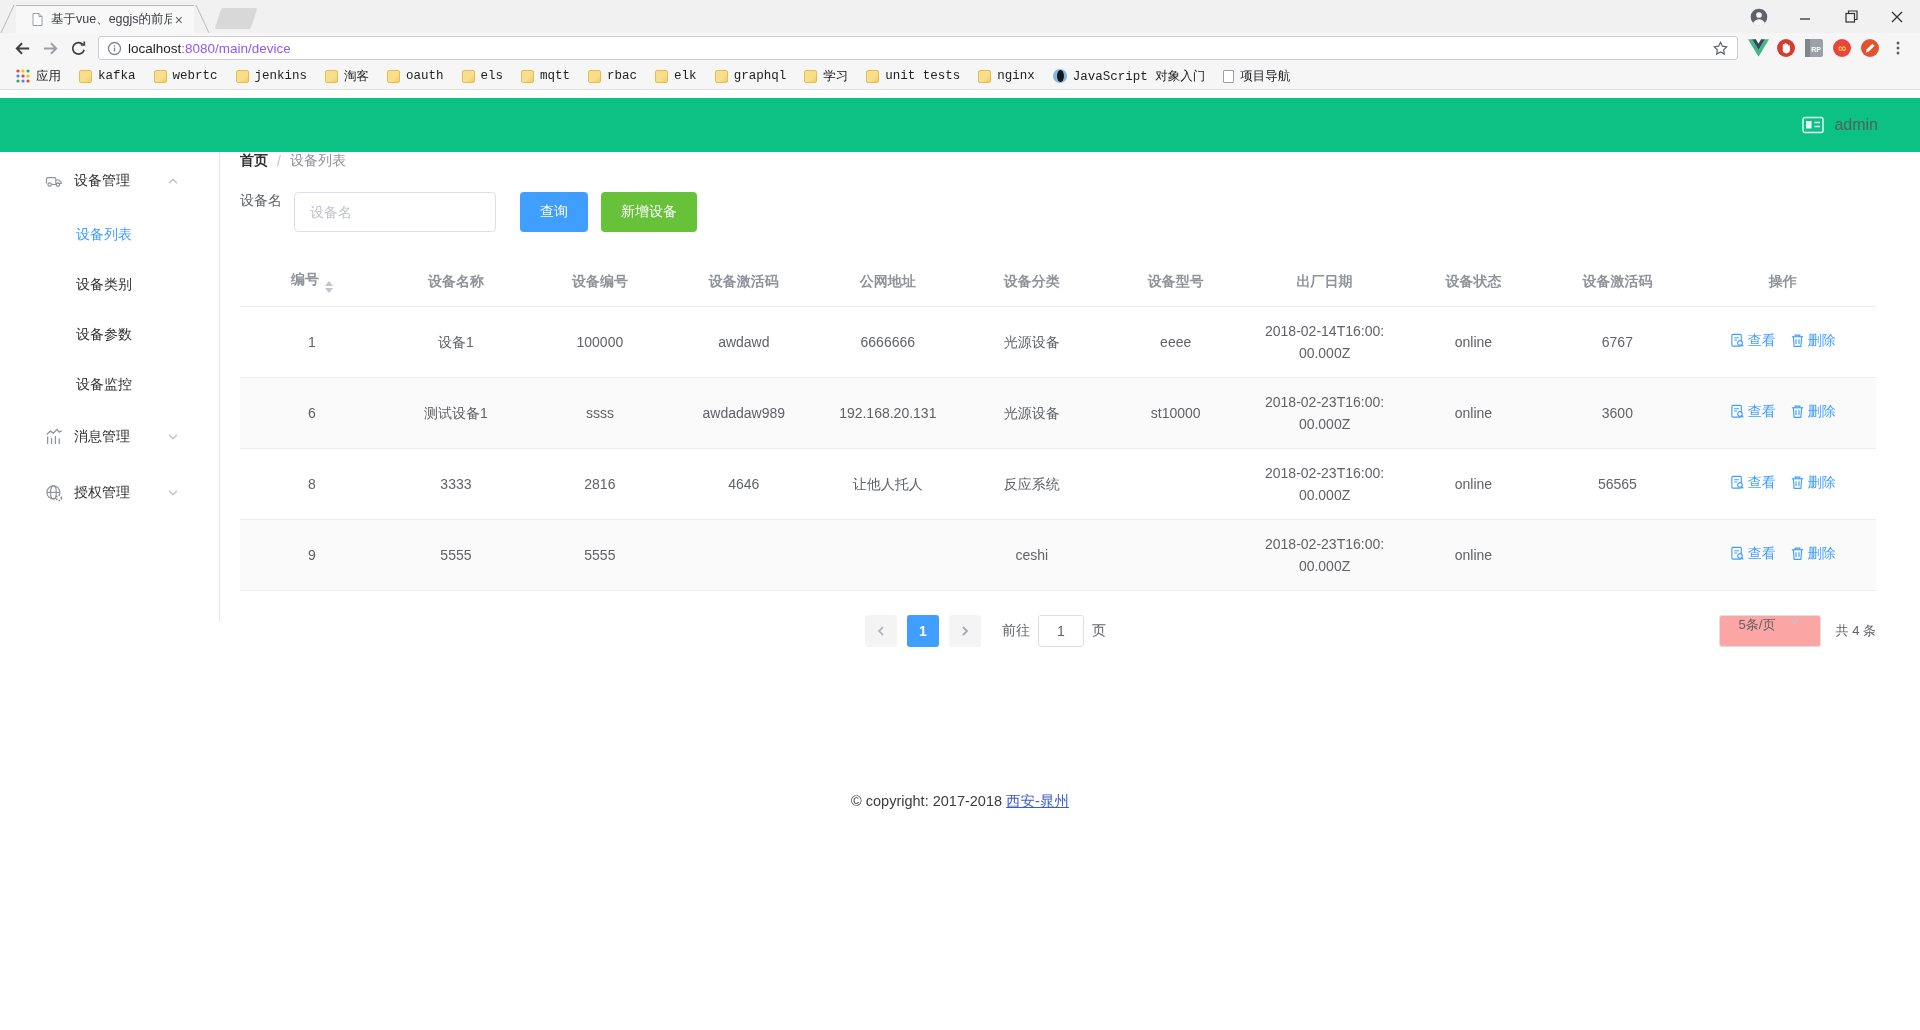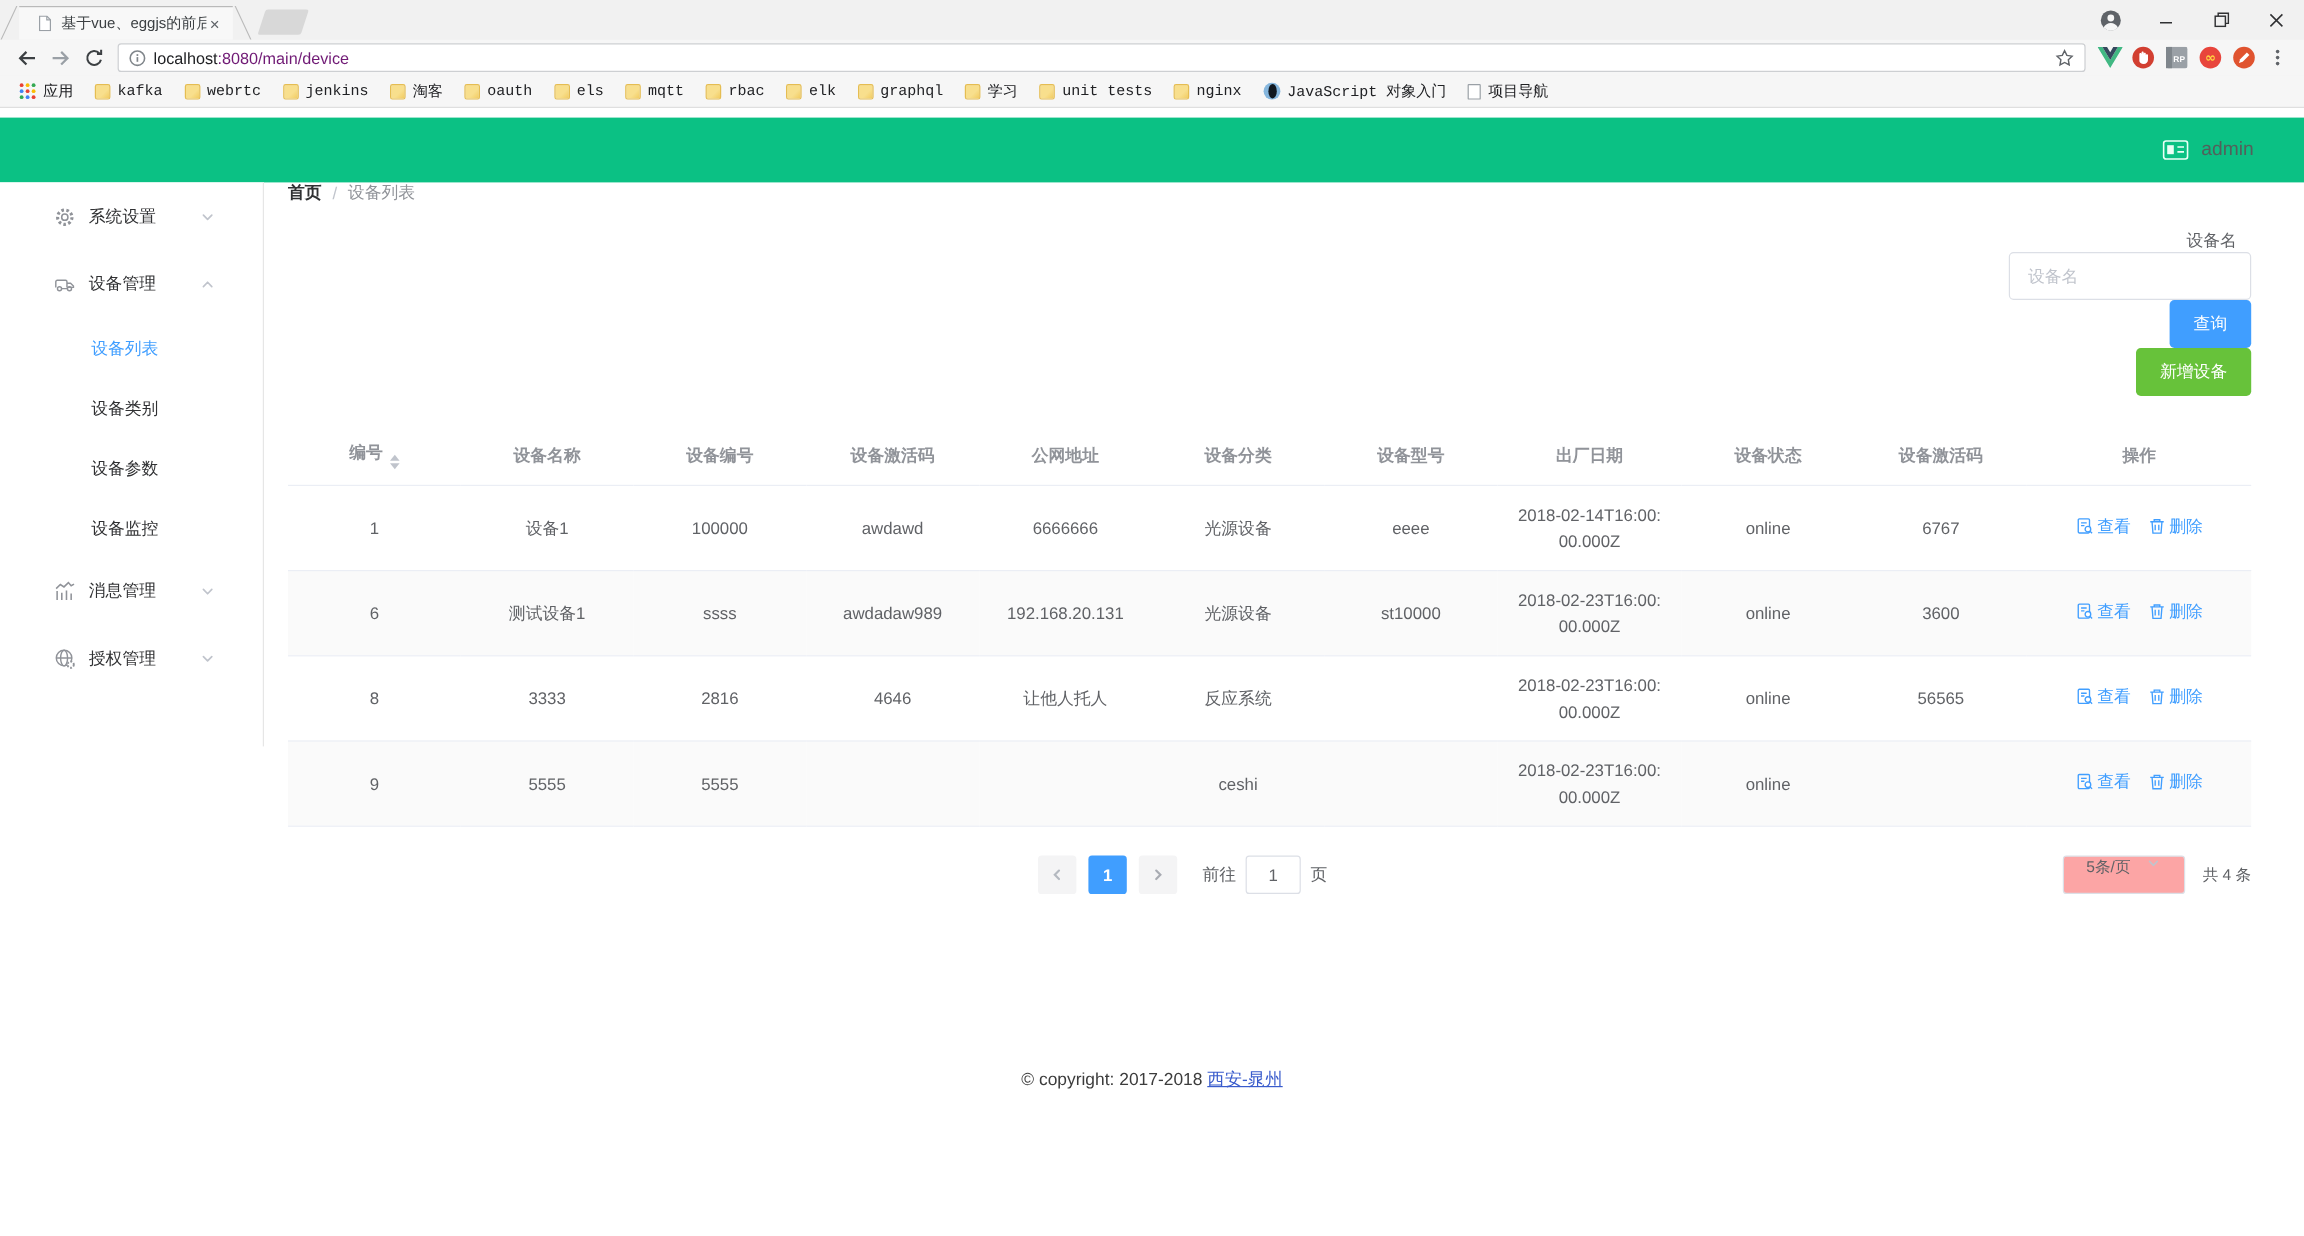--- a/index.html
+++ b/index.html
@@ -21,21 +21,21 @@
     transform:skewX(-18deg); border-radius:2px; cursor:pointer; }
   .win-controls { position:absolute; right:0; top:0; height:33px; display:flex; align-items:center; }
   .win-btn { width:46px; height:33px; display:flex; align-items:center; justify-content:center; cursor:pointer; }
 
   .toolbar { height:30px; display:flex; align-items:center; padding:0 8px; background:#f6f6f6; }
   .nav-btn { width:28px; height:26px; display:flex; align-items:center; justify-content:center; cursor:pointer; }
   .addressbar { flex:1; height:24px; background:#fff; border:1px solid #cdcfd2; border-radius:3px;
     display:flex; align-items:center; padding:0 8px; margin:0 6px; }
   .url { font-size:13.5px; margin-left:6px; }
   .url .host { color:#202124; }
-  .url .rest { color:#701a75; }
+  .url .rest { color:#8b5cf6; }
   .addr-star { margin-left:auto; display:flex; cursor:pointer; }
   .ext-btn { width:28px; height:26px; display:flex; align-items:center; justify-content:center; cursor:pointer; }
 
   .bookmarksbar { height:27px; display:flex; align-items:center; padding:0 8px; gap:2px;
     background:#f6f6f6; border-bottom:1px solid #dfdfdf; }
   .bm-item { display:flex; align-items:center; gap:6px; padding:3px 8px; border-radius:2px; cursor:pointer; }
   .bm-label { font-size:12.5px; color:#202124; white-space:nowrap;font-family:Liberation Mono, monospace; }
   .bm-ic { display:inline-flex; }
   .bm-ic.folder { width:13px; height:13px; border-radius:2px; border:1px solid #e5bd52;
     background:linear-gradient(135deg,#f8df8d 60%,#f1cb60); }
@@ -58,21 +58,21 @@
   .mi-chev { position:absolute; right:40px; display:inline-flex; }
   .menu-sub-item { height:50px; line-height:50px; padding-left:76px; font-size:14px; color:#303133; cursor:pointer; }
   .menu-sub-item.active { color:var(--primary,#409EFF); }
 
   .main { flex:1; padding:0 44px 0 20px; }
   .breadcrumb { font-size:14px; display:flex; gap:9px; align-items:center; }
   .bc-home { color:#303133; font-weight:bold; cursor:pointer; }
   .bc-sep { color:#c0c4cc; }
   .bc-current { color:#909399; }
 
-  .search-row { margin-top:22px; display:flex; align-items:flex-end;flex-direction:column; }
+  .search-row { margin-top:22px; display:flex; align-items:flex-start; }
   .search-label { font-size:14px; color:#606266; margin-right:12px; }
   .search-input { width:202px; height:40px; border:1px solid #dcdfe6; border-radius:4px;
     padding:0 15px; font-size:14px; color:#606266; outline:none; font-family:inherit; }
   .search-input::placeholder { color:#c0c4cc; }
   .btn { height:40px; border:none; border-radius:4px; color:#fff; font-size:14px; padding:0 20px;
     cursor:pointer; font-family:inherit; }
   .btn-query { background:var(--primary,#409EFF); margin-left:24px; }
   .btn-add { background:var(--success,#67C23A); margin-left:13px; }
 
   .device-table { width:100%; margin-top:26px; border-collapse:collapse; table-layout:fixed; }
@@ -312,34 +312,20 @@
           <path d="M12.5 6.5h5.5M12.5 10.5h5.5"></path>
         </svg>
     </span>
     <span class="admin-name">admin</span>
   </div>
 </div>
 
 <div class="layout">
   <div class="sidebar">
     <div>
-        <div class="menu-item">
-          <span class="mi-icon">
-            <svg width="18" height="18" viewBox="0 0 18 18" fill="none" stroke="#909399">
-              <circle cx="9" cy="9" r="6" stroke-width="2.6" stroke-dasharray="2.2 2"></circle>
-              <circle cx="9" cy="9" r="2.6" stroke-width="1.3"></circle>
-            </svg>
-          </span>
-          <span class="mi-label">系统设置</span>
-          <span class="mi-chev">
-            <svg width="12" height="12" viewBox="0 0 12 12" fill="none" stroke="#c0c4cc" stroke-width="1.4" stroke-linecap="round" stroke-linejoin="round">
-              <path d="M2.5 4.2L6 7.8l3.5-3.6"></path>
-            </svg>
-          </span>
-        </div>
         <div class="menu-item">
           <span class="mi-icon">
             <svg width="18" height="18" viewBox="0 0 18 18" fill="none" stroke="#909399" stroke-width="1.2">
               <path d="M1.5 11.5V6.8c0-.7.5-1.2 1.2-1.2h6.9c.7 0 1.2.5 1.2 1.2v4.7"></path>
               <path d="M10.8 8h3l2.4 2.3v1.2h-5.4"></path>
               <circle cx="4.6" cy="12.6" r="1.7"></circle>
               <circle cx="12.9" cy="12.6" r="1.7"></circle>
               <path d="M6.3 12.5h4.9"></path>
             </svg>
           </span>

